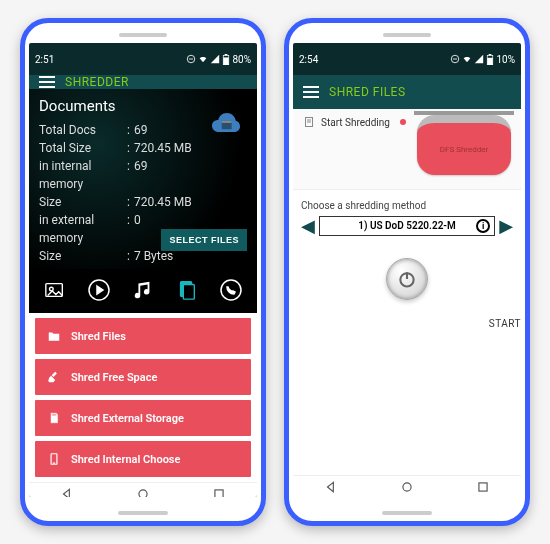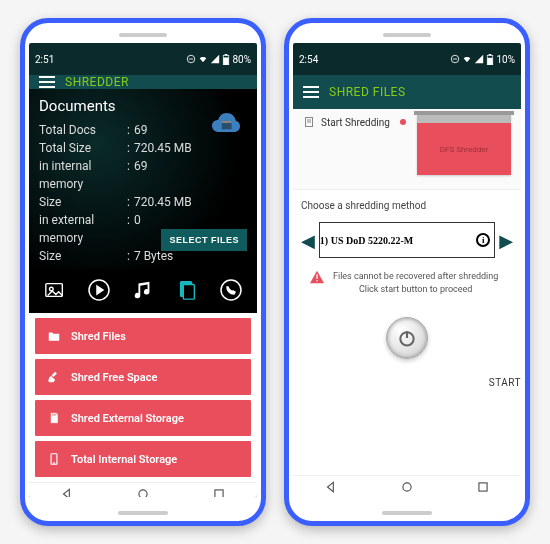--- a/index.html
+++ b/index.html
@@ -138,40 +138,40 @@
   .red-dot { width: 6px; height: 6px; border-radius: 50%; background: #e84e5c; margin-left: 4px;}
   .shredder-img {
     margin-left: auto;
     width: 94px; height: 60px;
     background: #e84e5c;
     border-top: 8px solid #bbb;
     position: relative;
     display: flex; align-items: center; justify-content: center;
     color: #a2303a; font-size: 8px;
     box-shadow: 0 1px 2px rgba(0,0,0,0.2);
+    border-radius: 18px;
   }
   .shredder-img::before {
     content: ""; position: absolute; top: -12px; left: -3px; right: -3px;
     height: 4px; background: #999;
   }
   .method-section {
     padding: 10px 8px 0;
   }
-  .method-caption { font-size: 10px; color: #444; margin-bottom: 11px; }
+  .method-caption { font-size: 10px; color: #444; margin-bottom: 4px; }
   .method-picker {
     display: flex; align-items: center; gap: 4px;
   }
   .arrow { color: #124c4f; font-size: 18px; }
   .method-box {
     flex: 1; border: 1px solid #333;
-    height: 36px;
-    display: flex; align-items: center; 
+    height: 20px;
+    display: flex; align-items: center; justify-content: center;
     font-size: 10px; font-weight: 600;
     position: relative;
-    font-family: Liberation Serif, serif;
   }
   .info-icon {
     position: absolute; right: 4px; top: 50%; transform: translateY(-50%);
     width: 14px; height: 14px; border: 2px solid #000; border-radius: 50%;
     display: flex; align-items: center; justify-content: center;
     font-size: 9px; font-weight: 700;
   }
   .warn-block {
     margin: 12px 16px 0;
     display: flex; gap: 8px;
@@ -321,21 +321,21 @@
           <svg width="14" height="14" viewBox="0 0 24 24" fill="#fff">
               <path d="M6 3h10l3 3v15H6zM9 5v3M11 5v3M13 5v3M15 5v3" stroke="#e84e5c"></path>
             </svg>
           <span>Shred External Storage</span>
         </div>
         <div class="action-item">
           <svg width="14" height="14" viewBox="0 0 24 24" fill="none" stroke="#fff" stroke-width="2">
               <rect x="7" y="3" width="10" height="18" rx="1"></rect>
               <line x1="10" y1="19" x2="14" y2="19"></line>
             </svg>
-          <span>Total Internal Storage</span>
+          <span>Shred Internal Choose</span>
         </div>
       </div>
       <div class="soft-nav">
         <svg width="14" height="14" viewBox="0 0 24 24" stroke-width="2">
             <path d="M16 4l-10 8 10 8z"></path>
           </svg>
         <svg width="14" height="14" viewBox="0 0 24 24" stroke-width="2">
             <circle cx="12" cy="12" r="7"></circle>
           </svg>
         <svg width="14" height="14" viewBox="0 0 24 24" stroke-width="2">
@@ -399,33 +399,20 @@
         <div class="method-caption">Choose a shredding method</div>
         <div class="method-picker">
           <span class="arrow">◀</span>
           <div class="method-box">
             <span>1) US DoD 5220.22-M</span>
             <span class="info-icon">i</span>
           </div>
           <span class="arrow">▶</span>
         </div>
       </div>
-      <div class="warn-block">
-        <div class="warn-tri">
-          <svg width="16" height="14" viewBox="0 0 24 22">
-              <path d="M12 1L23 21H1z" fill="#e84e5c"></path>
-              <rect x="11" y="7" width="2" height="7" fill="#fff"></rect>
-              <rect x="11" y="16" width="2" height="2" fill="#fff"></rect>
-            </svg>
-        </div>
-        <div>
-          <div>Files cannot be recovered after shredding</div>
-          <div style="text-align:center">Click start button to proceed</div>
-        </div>
-      </div>
       <div class="power-btn">
         <svg width="20" height="20" viewBox="0 0 24 24" fill="none" stroke="#666" stroke-width="2.5">
             <circle cx="12" cy="13" r="8"></circle>
             <line x1="12" y1="4" x2="12" y2="12"></line>
           </svg>
       </div>
       <div class="start-text">START</div>
       <div style="flex:1"></div>
       <div class="soft-nav">
         <svg width="14" height="14" viewBox="0 0 24 24" stroke-width="2">

